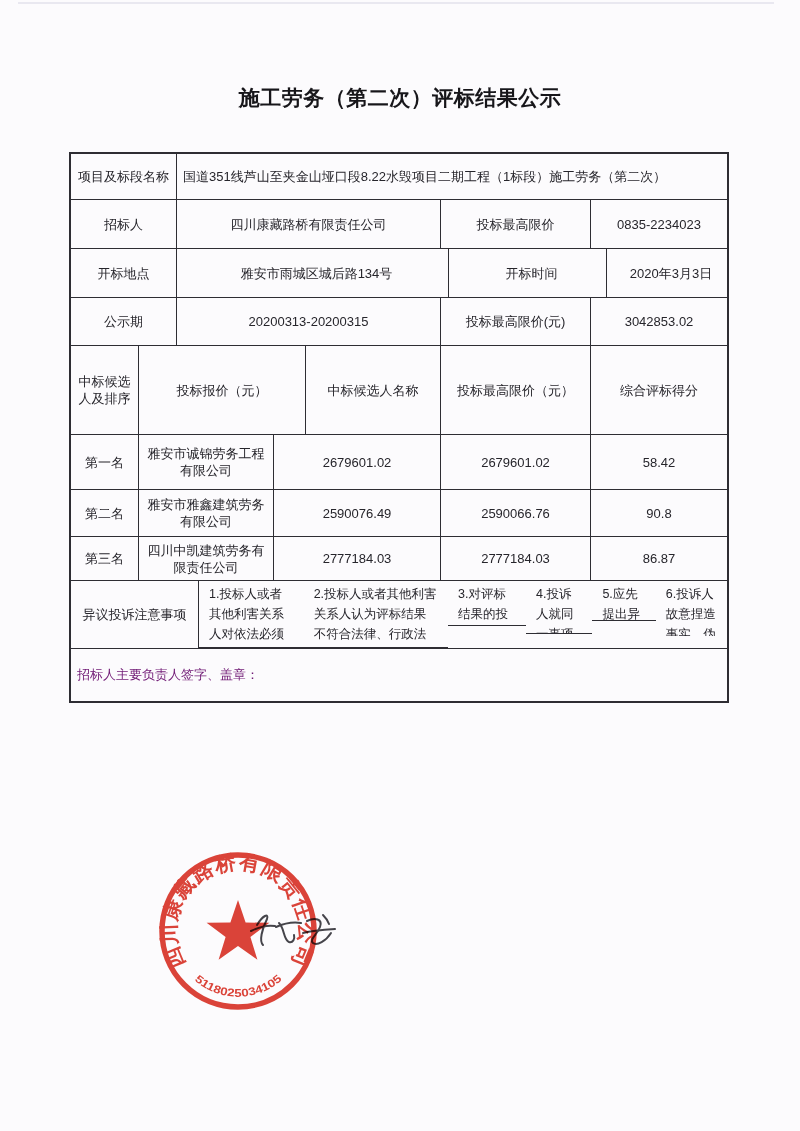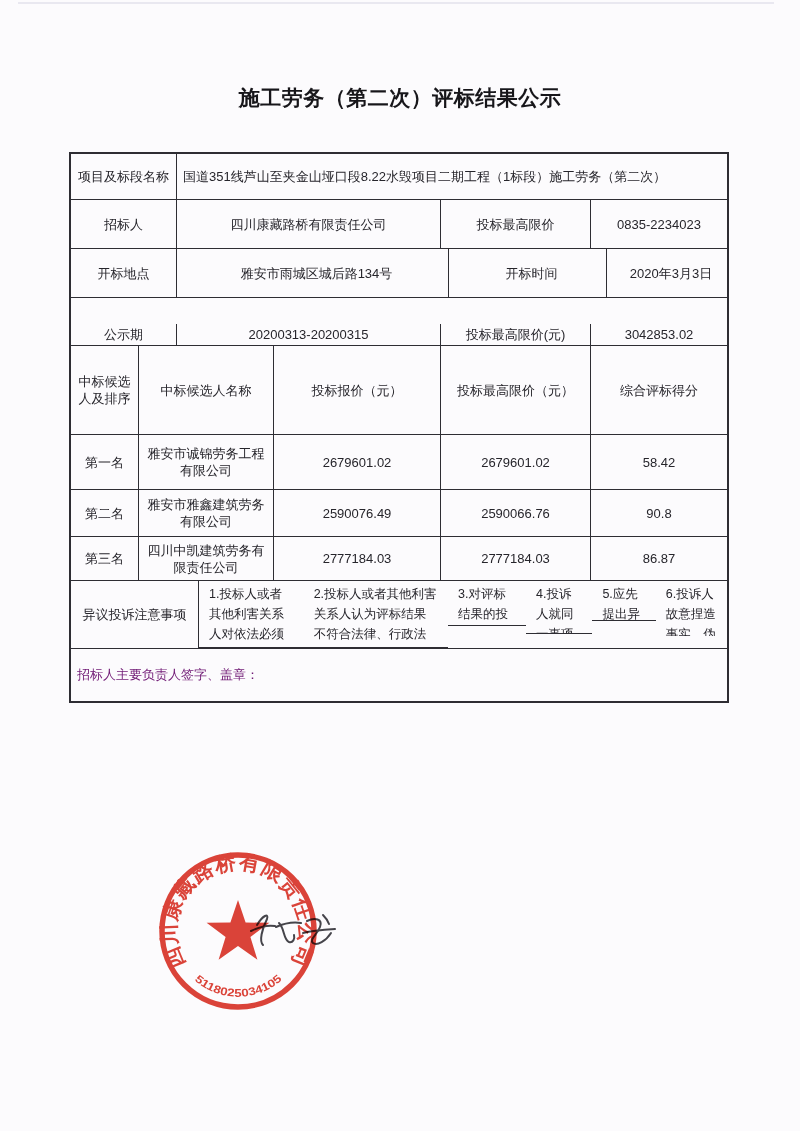--- a/index.html
+++ b/index.html
@@ -25,21 +25,21 @@
   .w-val{width:264px;flex:0 0 auto;}
   .w-l2{width:150px;flex:0 0 auto;}
   .w-v2{width:140px;flex:1 1 auto;}
   .w-span{width:554px;flex:1 1 auto;}
   
   .c-rank{width:68px;flex:0 0 auto;}
   .c-name{width:135px;flex:0 0 auto;}
   .c-bid{width:167px;flex:0 0 auto;}
   .c-eval{width:150px;flex:0 0 auto;}
   .c-score{width:140px;flex:1 1 auto;}
-  .r1{height:46px;} .r2{height:49px;} .r3{height:49px;gap:8px;} .r4{height:48px;align-items:flex-end;}
+  .r1{height:46px;} .r2{height:49px;} .r3{height:49px;gap:8px;} .r4{height:48px;}
   .rh{height:89px;} .rc1{height:55px;} .rc2{height:47px;} .rc3{height:44px;}
   
   .notice-row{display:flex;box-sizing:border-box;border-bottom:1.5px solid #2e2d33;}
   .notice-label{width:128px;flex:0 0 auto;border-right:1.5px solid #2e2d33;display:flex;align-items:center;justify-content:center;
     font-size:13px;color:#26252b;box-sizing:border-box;}
   .notice-items{flex:1 1 auto;display:flex;box-sizing:border-box;}
   .notice-item{box-sizing:border-box;border-bottom:1.5px solid #2e2d33;font-size:12.5px;line-height:20px;
     padding:3px 10px 0 10px;text-align:left;color:#26252b;overflow:hidden;}
   .notice-item:last-child{border-bottom:none;}
   .ni1{height:67px;} .ni2{height:67px;} .ni3{height:45px;} .ni4{height:53px;} .ni5{height:40px;} .ni6{height:55px;}
@@ -76,22 +76,22 @@
   </div>
   <div class="row r4">
     <div class="cell w-lab">公示期</div>
     <div class="cell w-val">20200313-20200315</div>
     <div class="cell w-l2">投标最高限价(元)</div>
     <div class="cell w-v2">3042853.02</div>
   </div>
 
   <div class="row rh">
     <div class="cell c-rank">中标候选人及排序</div>
+    <div class="cell c-bid">投标报价（元）</div>
     <div class="cell c-name">中标候选人名称</div>
-    <div class="cell c-bid">投标报价（元）</div>
     <div class="cell c-eval">投标最高限价（元）</div>
     <div class="cell c-score">综合评标得分</div>
   </div>
 
   <div class="row rc1">
     <div class="cell c-rank">第一名</div>
     <div class="cell c-name">雅安市诚锦劳务工程有限公司</div>
     <div class="cell c-bid">2679601.02</div>
     <div class="cell c-eval">2679601.02</div>
     <div class="cell c-score">58.42</div>

